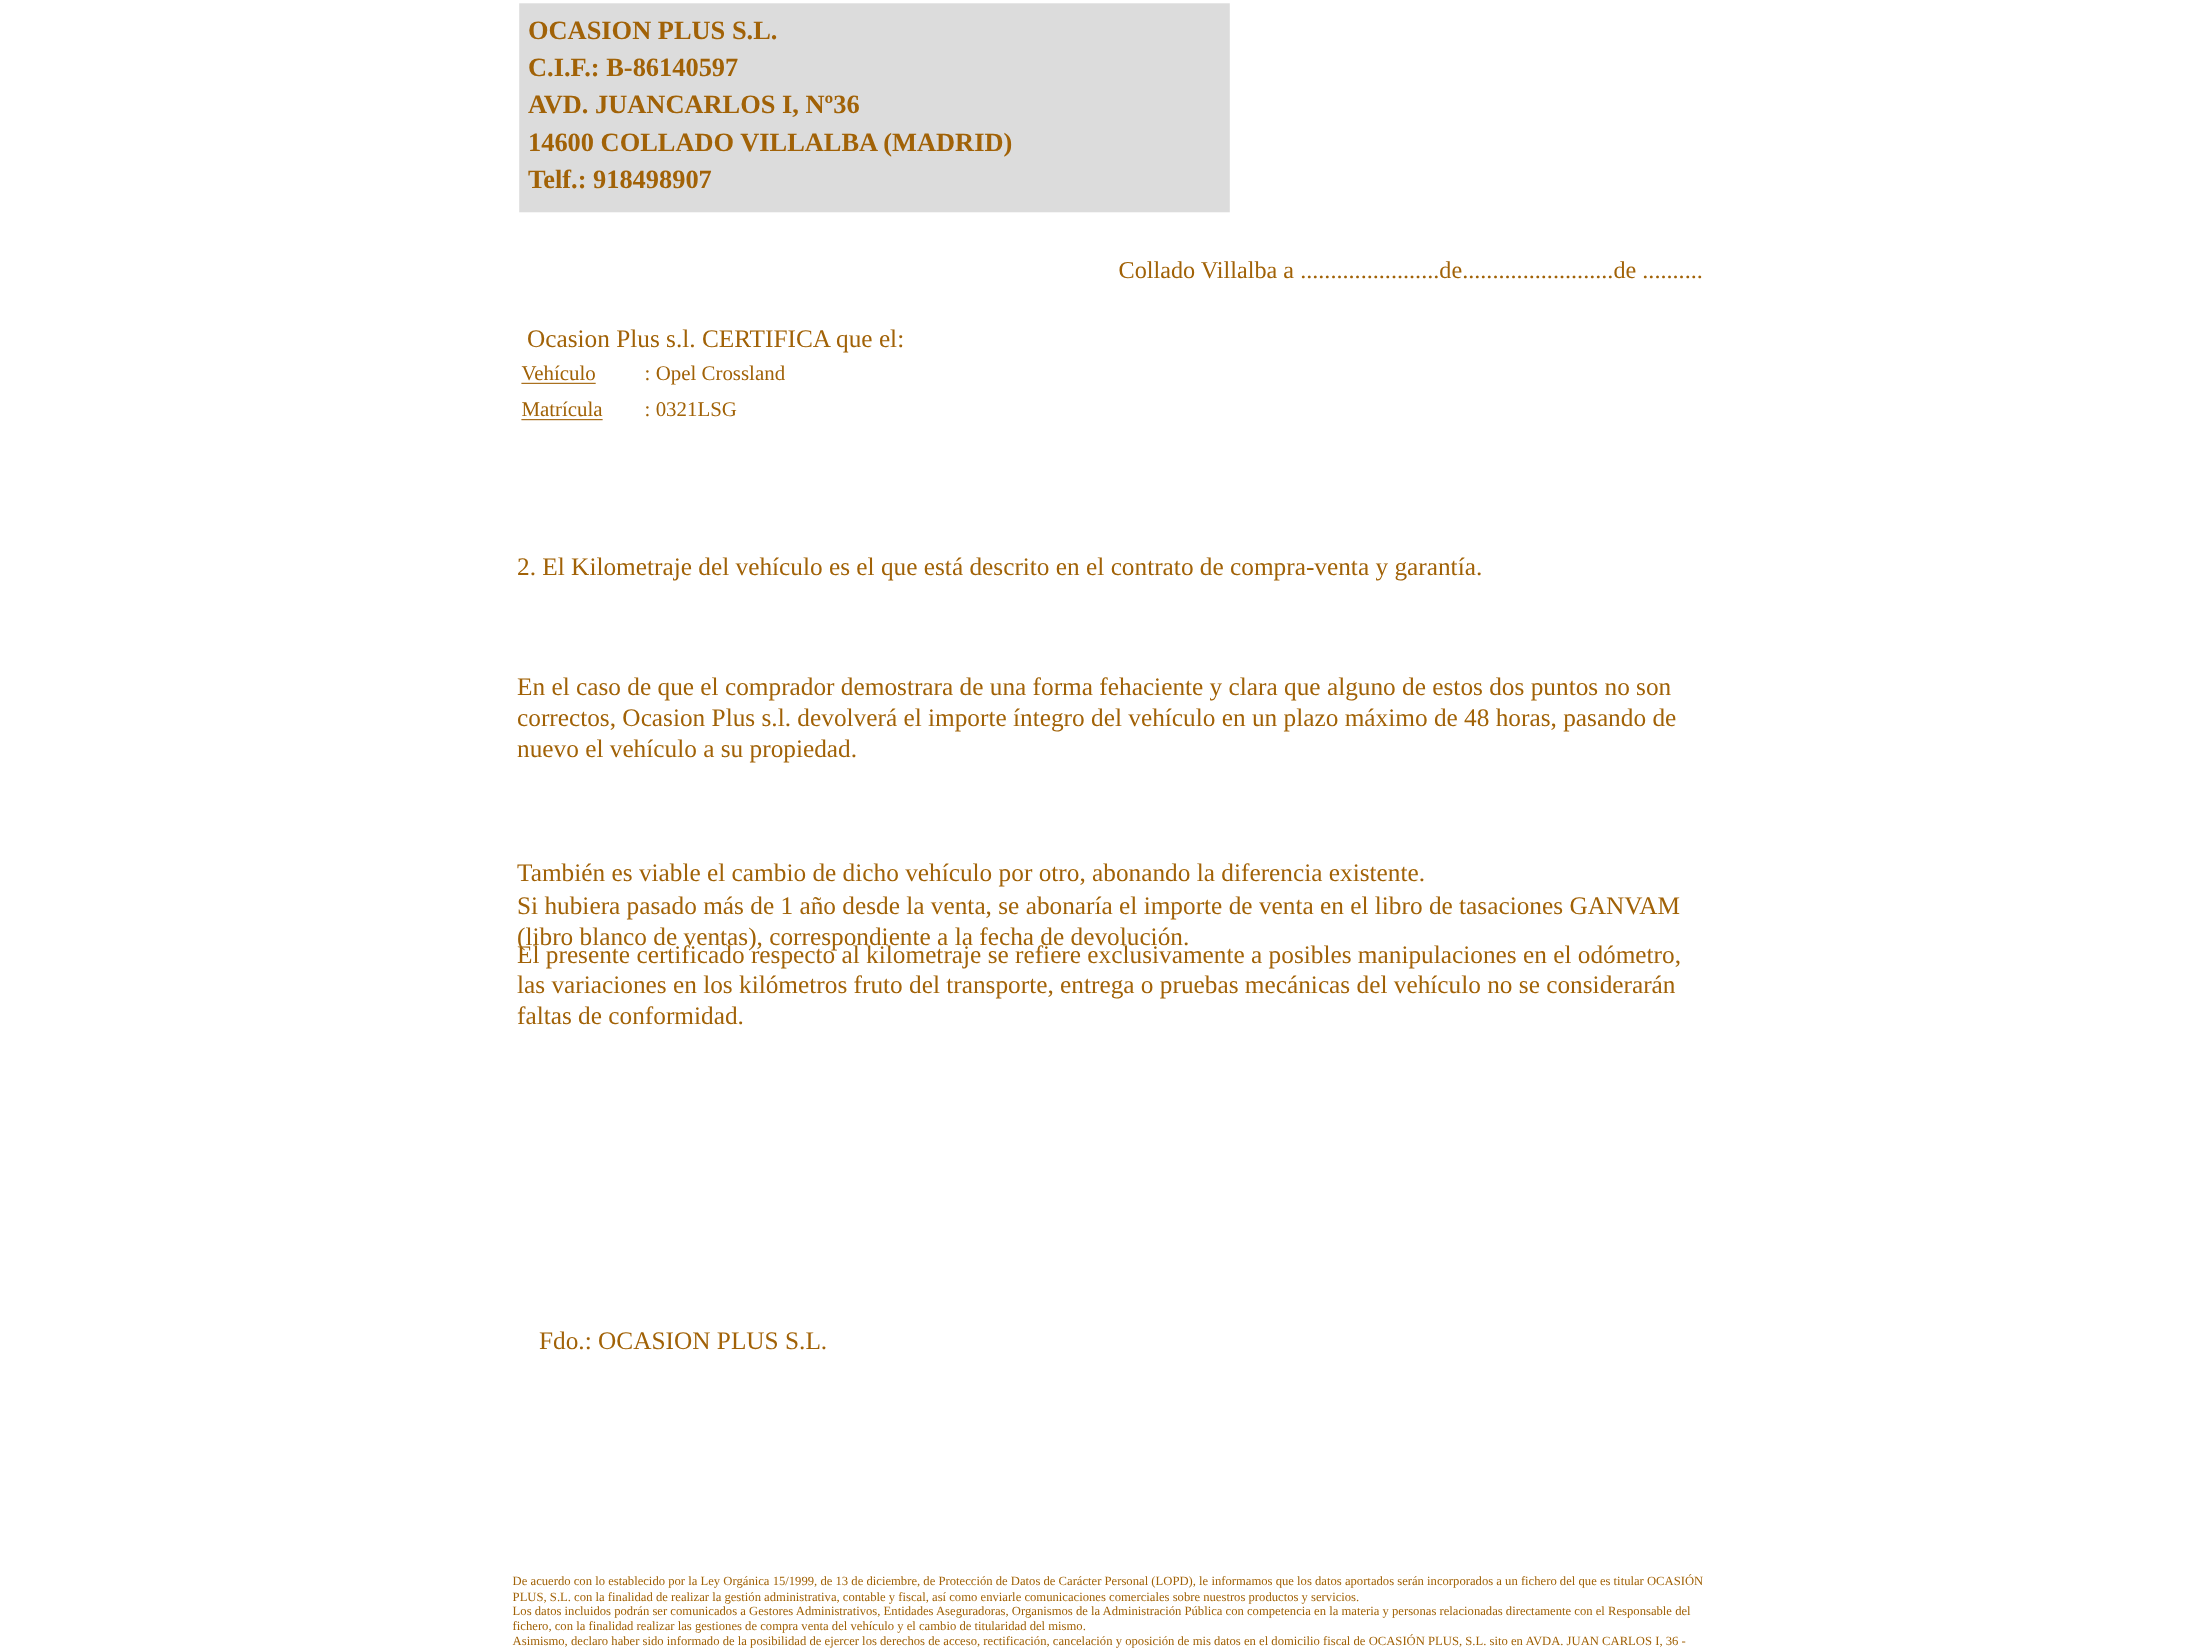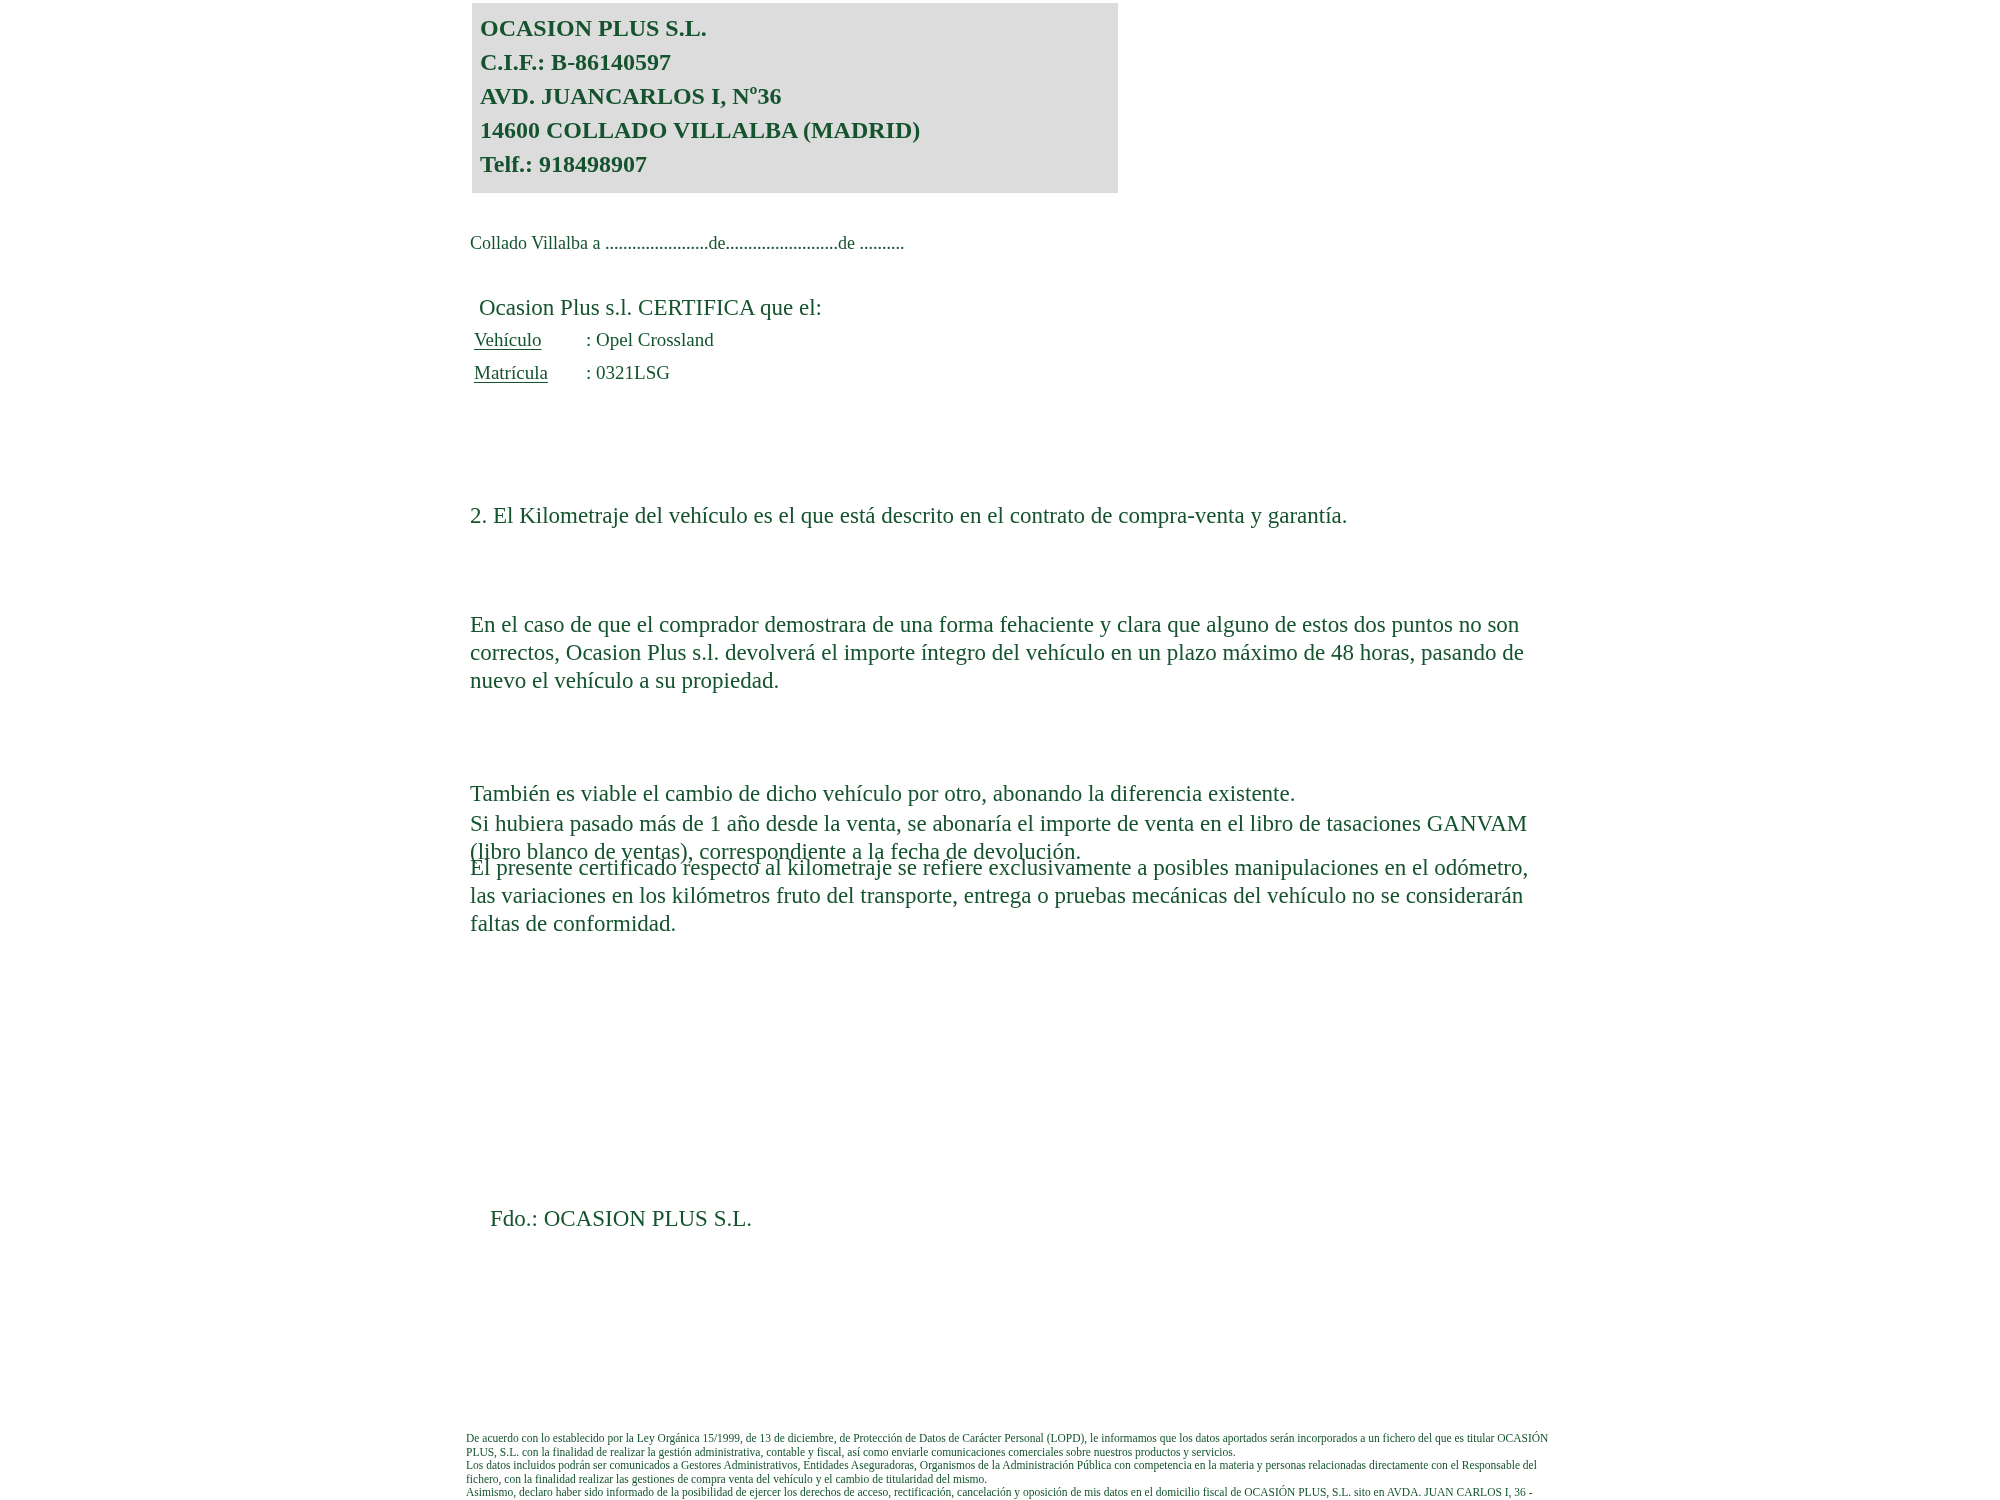--- a/index.html
+++ b/index.html
@@ -2,21 +2,21 @@
 <html><head>
 <meta charset="utf-8">
 <style>
   * { margin: 0; padding: 0; box-sizing: border-box; }
   html, body { background: #ffffff; }
   .page {
     position: relative;
     width: 2000px;
     height: 1500px;
     background: #ffffff;
-    color: #14532d;
+    color: #a16207;
     font-family: "Liberation Serif", serif;
     overflow: hidden;
   }
   .header-box {
     position: absolute;
     left: 472px;
     top: 3px;
     width: 646px;
     background: #dcdcdc;
     padding: 8px 10px 12px 8px;
@@ -25,22 +25,22 @@
     font-weight: bold;
     font-size: 24px;
     line-height: 34px;
     white-space: nowrap;
   }
   .date-line {
     position: absolute;
     left: 470px;
     top: 233px;
     width: 1078px;
-    text-align: left;
-    font-size: 18px;
+    text-align: right;
+    font-size: 22px;
     white-space: nowrap;
   }
   .certify-intro {
     position: absolute;
     left: 479px;
     top: 295px;
     font-size: 23px;
   }
   .field-row {
     position: absolute;

